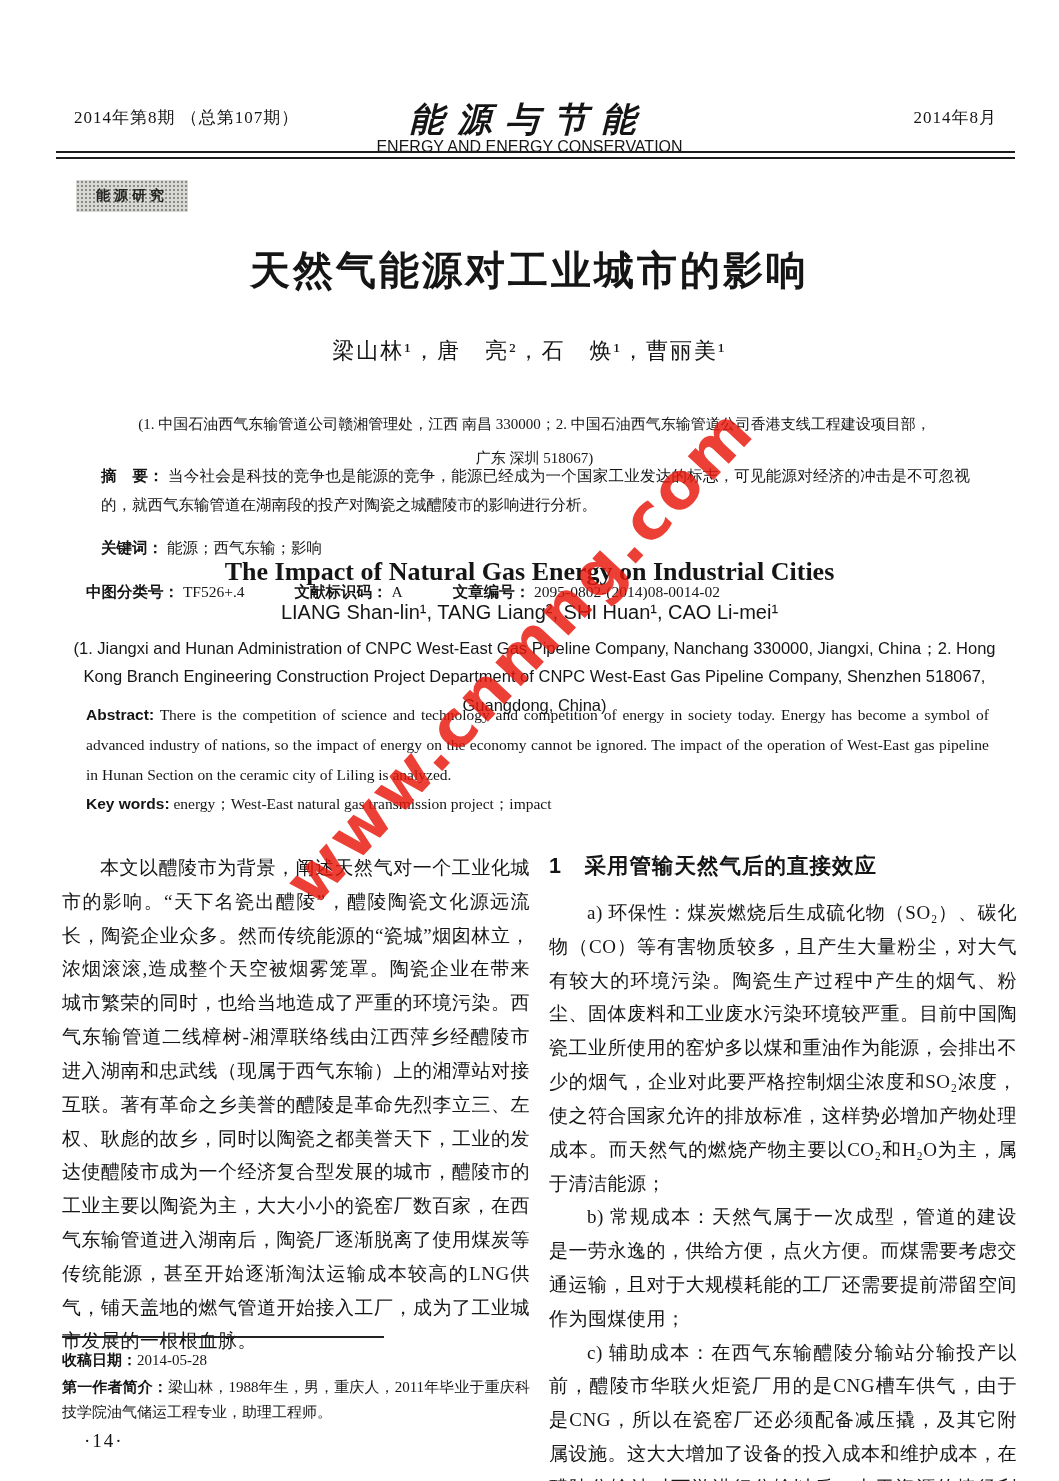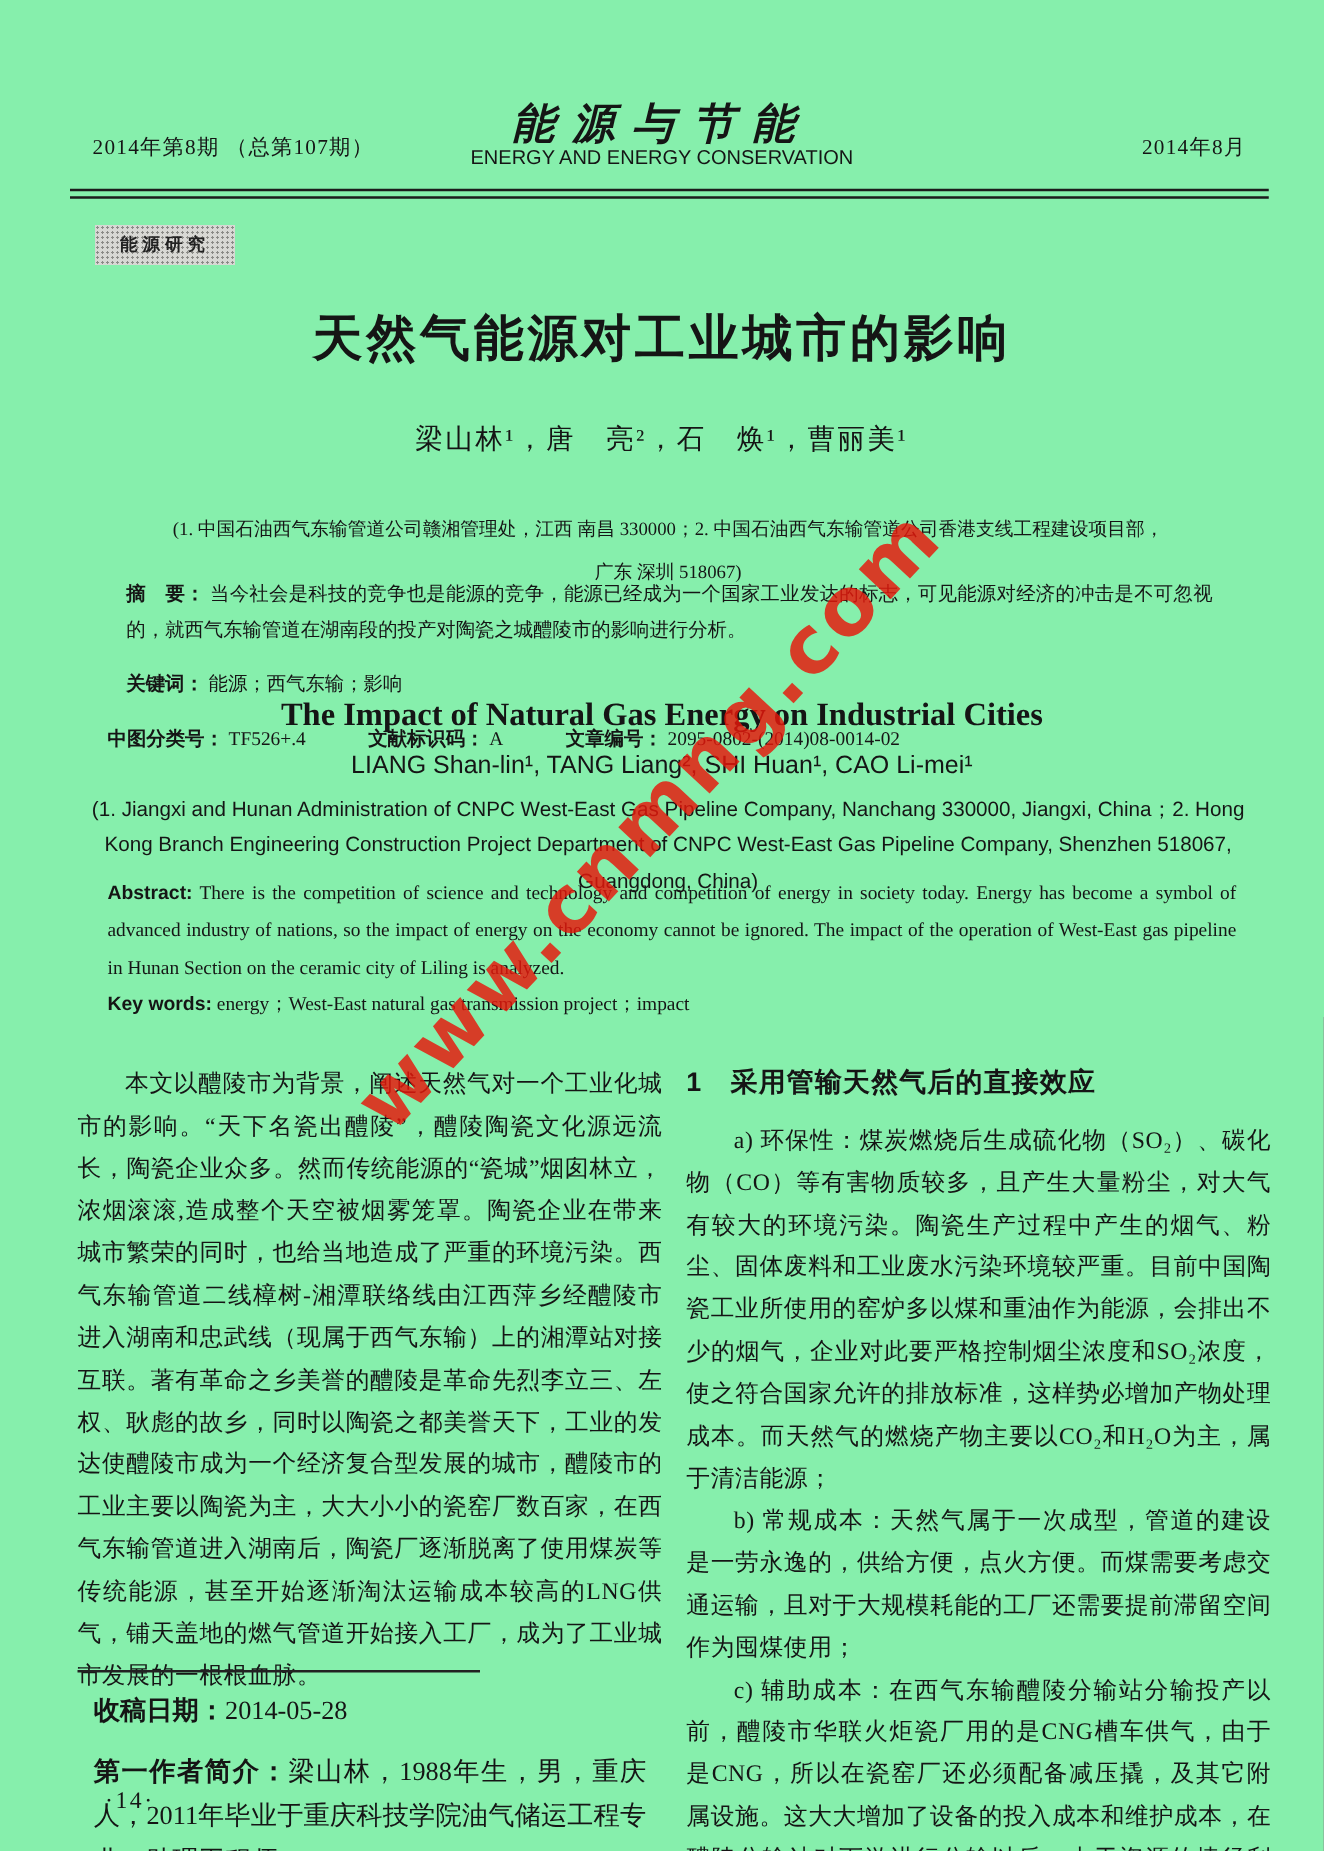--- a/index.html
+++ b/index.html
@@ -1,32 +1,32 @@
 <!DOCTYPE html>
 <html lang="zh"><head>
 <meta charset="utf-8">
 <style>
   html,body{margin:0;padding:0;background:#888;}
   .page{
     position:relative;
     width:1059px;height:1481px;
     margin:0 auto;
-    background:#86efac;
+    background:#ffffff;
     font-family:"Liberation Serif", serif;
     color:#151515;
     overflow:hidden;
   }
   
   .hdr-left{position:absolute;left:74px;top:106px;font-size:17px;letter-spacing:1px;}
   .hdr-right{position:absolute;right:62px;top:106px;font-size:17px;letter-spacing:1px;}
   .hdr-center{position:absolute;left:0;right:0;top:82px;text-align:center;}
   .journal-cn{
     font-family:"DejaVu Serif", serif;
     font-weight:bold;font-style:italic;
-    font-size:34px;letter-spacing:14px;line-height:1;
+    font-size:34px;letter-spacing:14px;line-height:1;margin-top:20px;
   }
   .journal-en{
     font-family:"Liberation Sans", sans-serif;
     font-weight:normal;font-size:16px;letter-spacing:0px;margin-top:2px;
   }
   .hdr-rule{
     position:absolute;left:56px;right:44px;top:151px;height:4px;
     border-top:2px solid #1c1c1c;border-bottom:2px solid #1c1c1c;
   }
   
@@ -70,21 +70,21 @@
     font-family:"Liberation Sans", sans-serif;
     font-size:21.5px;font-weight:bold;margin:0 0 16px 0;letter-spacing:1px;
   }
   .col p{
     margin:0;font-size:19px;line-height:1.78;text-align:justify;text-indent:2em;
     letter-spacing:0.5px;
   }
   
   .footnote{position:absolute;left:62px;top:1336px;width:468px;}
   .footnote .rule{width:322px;border-top:2.5px solid #222;margin-bottom:9px;}
-  .footnote p{margin:13px;font-size:21px;line-height:1.7;text-align:justify;}
+  .footnote p{margin:0;font-size:15px;line-height:1.7;text-align:justify;}
   .page-num{position:absolute;left:84px;top:1430px;font-size:19px;letter-spacing:2px;}
   
   .watermark{
     position:absolute;left:205px;top:645px;width:580px;
     transform:rotate(-47deg);
     font-family:"DejaVu Sans", sans-serif;
     font-weight:bold;font-size:64px;letter-spacing:3px;
     color:#e8170b;opacity:0.82;
     text-align:center;white-space:nowrap;
     z-index:6;pointer-events:none;

